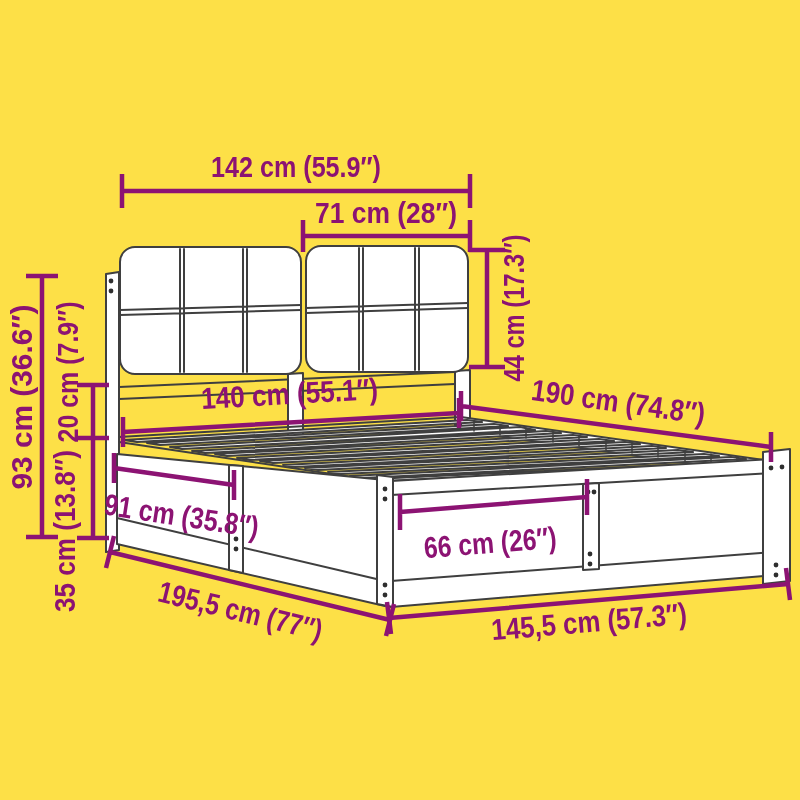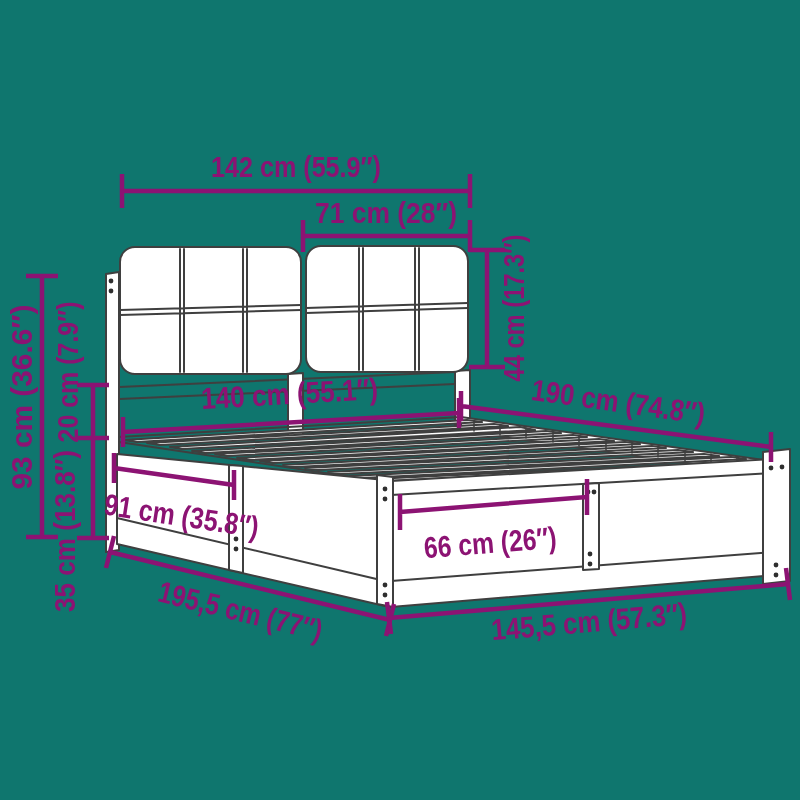--- a/index.html
+++ b/index.html
@@ -4,21 +4,21 @@
 <style>
   html, body {
     margin: 0;
     padding: 0;
     background: #ffffff;
   }
   .stage {
     position: relative;
     width: 800px;
     height: 800px;
-    background: #0f766e;
+    background: #fde047;
     overflow: hidden;
   }
   svg { display: block; }
   .dim-label {
     font-family: "Liberation Sans", "DejaVu Sans", sans-serif;
     font-weight: 700;
     font-size: 30px;
     fill: #8C1373;
     stroke: none;
   }

